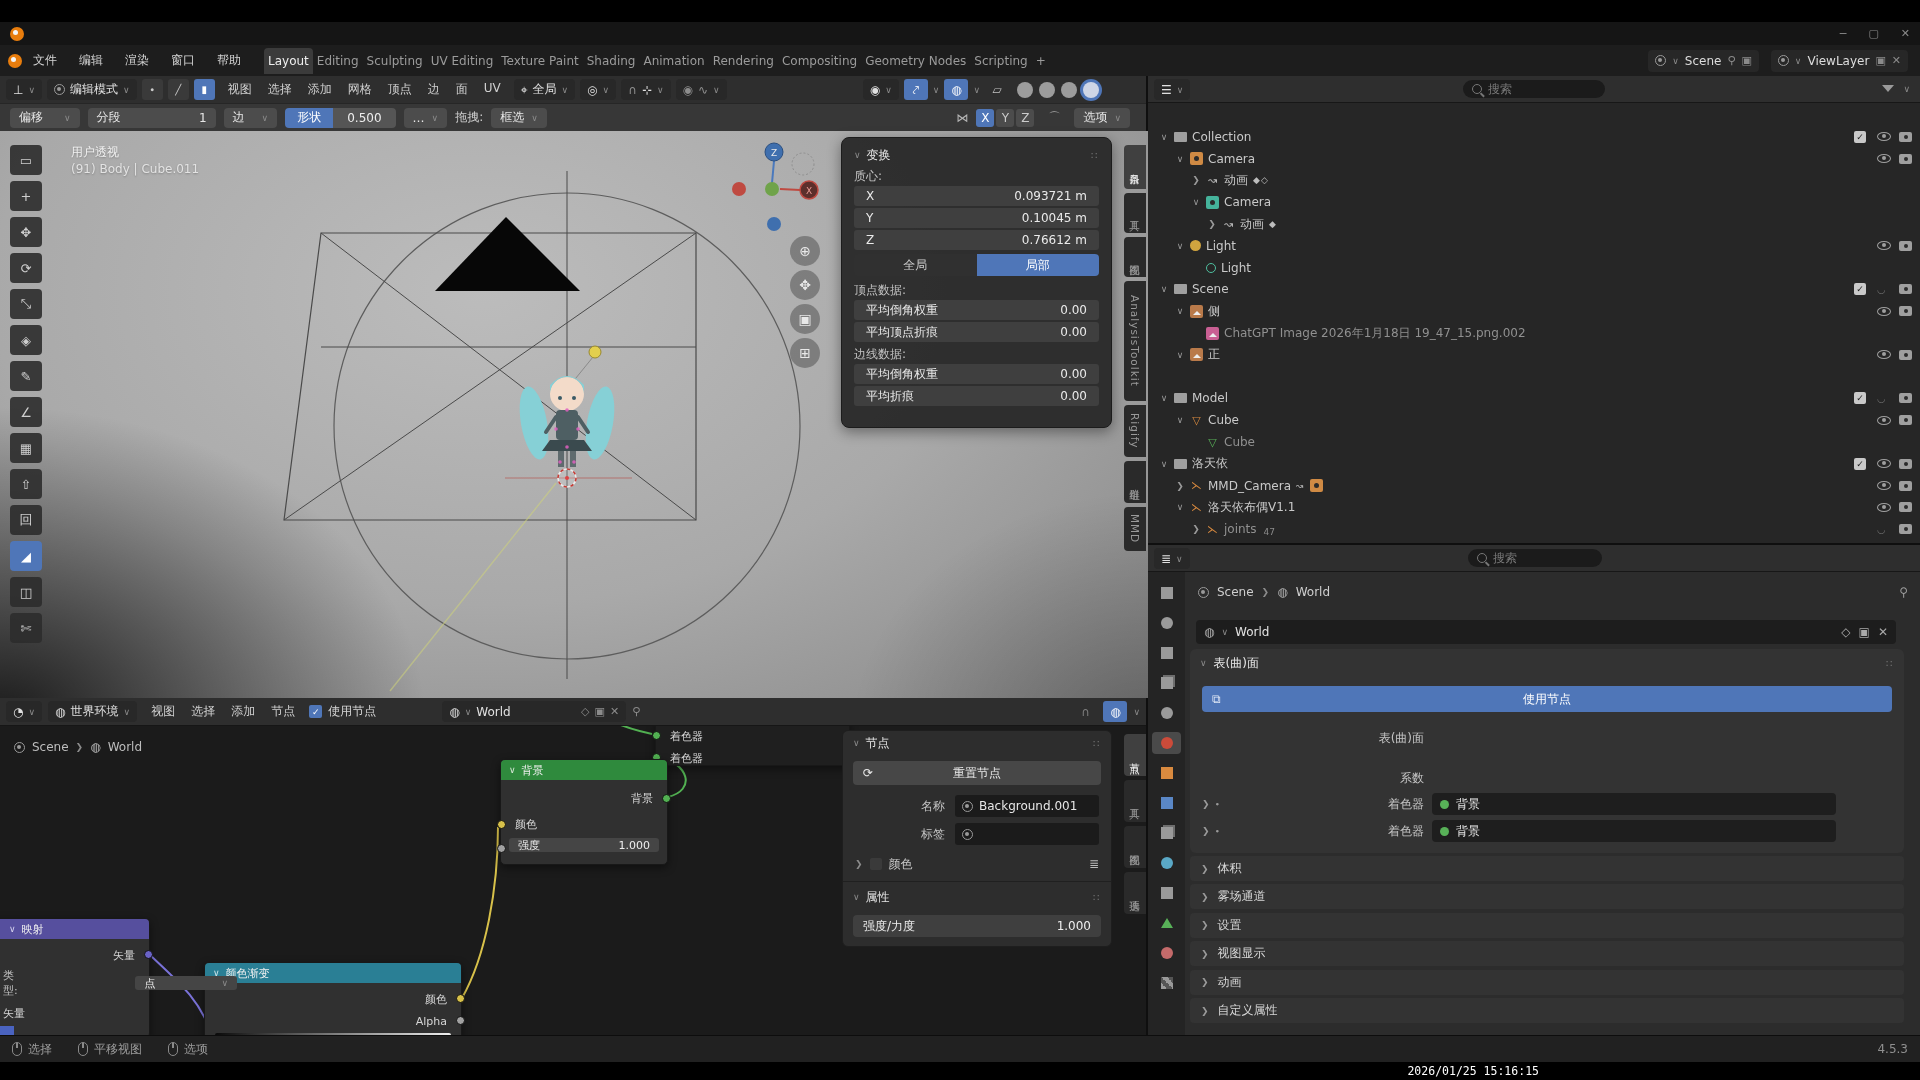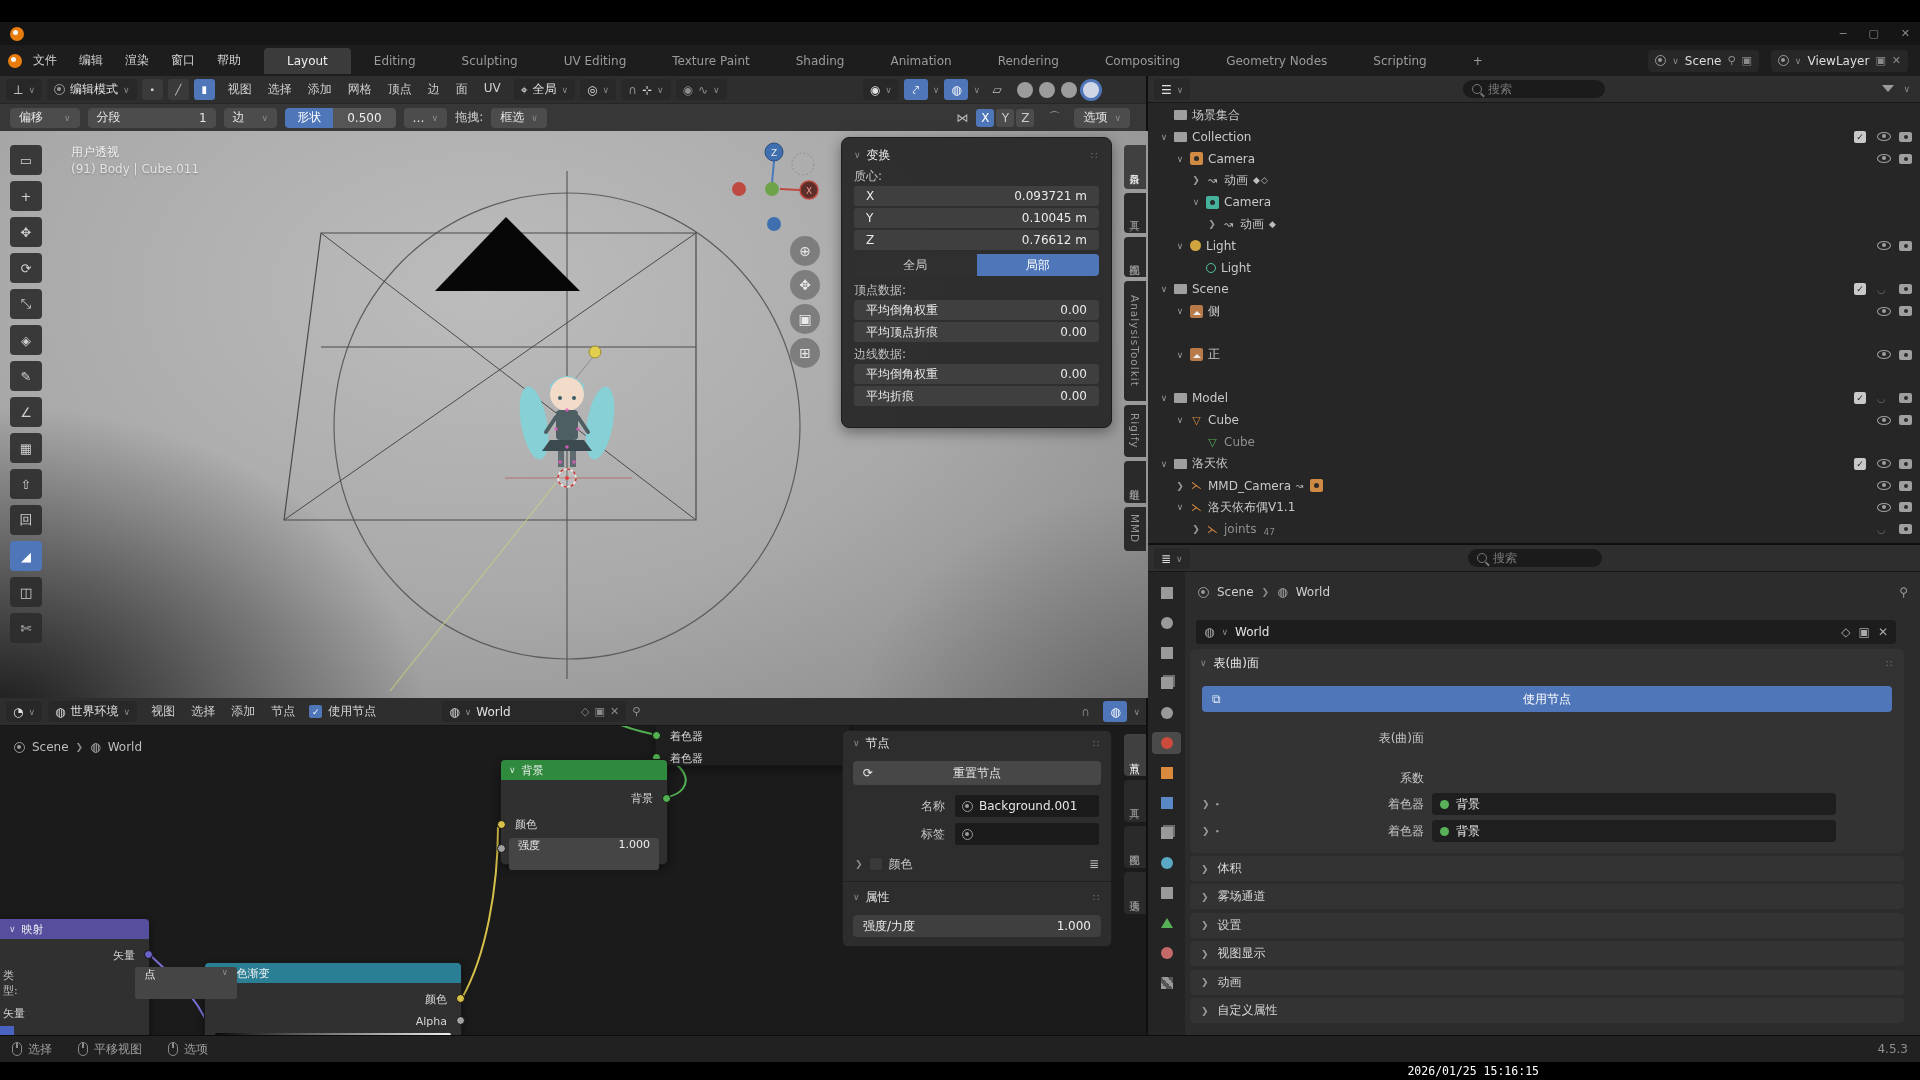--- a/index.html
+++ b/index.html
@@ -10,21 +10,21 @@
             display:flex;align-items:center;gap:9px;padding:0 10px;box-sizing:border-box}
   .blogo{width:14px;height:14px;border-radius:50%;background:#e87d0d;position:relative;flex:none}
   .blogo::after{content:"";position:absolute;left:3px;top:3px;width:5px;height:5px;border-radius:50%;background:#f5f5f5}
   #title-text{color:#b5b5b5;white-space:nowrap}
   #win-controls{margin-left:auto;display:flex;gap:22px;color:#8a8a8a;font-size:11px}
   
   #menubar{position:absolute;left:0;top:45px;width:1920px;height:31px;background:#1d1d1d;
            display:flex;align-items:center;padding:0 8px;box-sizing:border-box}
   .tmenu{padding:4px 11px;color:#d2d2d2}
   #ws-tabs{display:flex;margin-left:12px;align-items:center}
-  .wstab{padding:6px 23px;color:#9b9b9b;border-radius:4px 4px 0 0;white-space:nowrap}
+  .wstab{padding:6px 4px;color:#9b9b9b;border-radius:4px 4px 0 0;white-space:nowrap}
   .wstab.active{background:#3b3b3b;color:#efefef}
   #top-right{margin-left:auto;display:flex;gap:12px;align-items:center;margin-right:4px}
   .idsel{display:flex;align-items:center;background:#272727;border-radius:4px;height:22px;padding:0 7px;gap:6px;color:#ddd}
   .mini{width:11px;height:11px;border:1px solid #9a9a9a;border-radius:2px;position:relative;flex:none}
   .mini.dot::after{content:"";position:absolute;left:2px;top:2px;width:4px;height:4px;border-radius:50%;background:#9a9a9a}
   .chev{color:#8b8b8b;font-size:9px}
   .dimico{color:#8b8b8b;font-size:11px}
   
   #viewport{position:absolute;left:0;top:76px;width:1148px;height:622px;background:#2e2e2e;border-right:2px solid #0f0f0f;box-sizing:border-box}
   #vp-header{position:absolute;left:0;top:0;width:100%;height:27px;background:#2e2e2e;display:flex;align-items:center;gap:5px;padding:0 6px;box-sizing:border-box}
@@ -72,21 +72,21 @@
   #shader{position:absolute;left:0;top:698px;width:1148px;height:337px;background:#1b1b1b;overflow:hidden;border-right:2px solid #0f0f0f;box-sizing:border-box}
   #sh-header{position:absolute;left:0;top:0;width:100%;height:28px;background:#2e2e2e;display:flex;align-items:center;gap:6px;padding:0 6px;box-sizing:border-box;z-index:8;border-bottom:1px solid #161616}
   .cb{width:13px;height:13px;background:#4f76b8;border-radius:2px;color:#fff;font-size:9px;display:flex;align-items:center;justify-content:center}
   #sh-crumb{position:absolute;left:14px;top:42px;display:flex;align-items:center;gap:7px;color:#bdbdbd;z-index:2}
   #sh-wires{position:absolute;inset:0;z-index:1}
   .node{position:absolute;background:#303030;border:1px solid #181818;border-radius:5px;box-shadow:0 3px 8px rgba(0,0,0,.45);z-index:3;box-sizing:border-box}
   .nhead{height:20px;display:flex;align-items:center;gap:6px;padding:0 8px;border-radius:4px 4px 0 0;color:#f0f0f0;font-size:11px}
   .nrow{position:absolute;left:0;right:0;display:flex;align-items:center;height:20px;padding:0 14px;color:#d6d6d6;font-size:11px;box-sizing:border-box}
   .nrow.right{justify-content:flex-end}
   .sock{position:absolute;width:9px;height:9px;border-radius:50%;border:1px solid #101010;box-sizing:border-box;z-index:4}
-  .nfield{position:absolute;height:32px;background:#454545;border-radius:3px;display:flex;align-items:flex-start;justify-content:space-between;padding:0 9px;color:#eee;font-size:11px}
+  .nfield{position:absolute;height:14px;background:#454545;border-radius:3px;display:flex;align-items:center;justify-content:space-between;padding:0 9px;color:#eee;font-size:11px}
   #sh-npanel{position:absolute;left:842px;top:32px;width:270px;height:217px;background:#2d2d2d;border:1px solid #1e1e1e;border-radius:6px;z-index:7;box-sizing:border-box}
   .nplab{display:flex;align-items:center;gap:6px;height:24px;padding:0 10px;color:#e6e6e6}
   .npbtn{position:absolute;left:10px;right:10px;height:24px;background:#474747;border-radius:4px;display:flex;align-items:center;justify-content:center;gap:8px;color:#e8e8e8}
   .npbtn .ric{position:absolute;left:10px}
   .nprow{position:absolute;left:0;right:0;height:22px;display:flex;align-items:center}
   .nprow .rlab{width:102px;text-align:right;color:#c2c2c2;flex:none}
   .nprow .rfield{margin-left:10px;flex:1;margin-right:12px;height:22px;background:#1b1b1b;border-radius:3px;display:flex;align-items:center;gap:6px;padding:0 7px;color:#e6e6e6;box-sizing:border-box}
   .npdiv{position:absolute;left:0;right:0;height:1px;background:#202020}
   .npslider{position:absolute;left:10px;right:10px;height:22px;background:#3f3f3f;border-radius:4px;display:flex;align-items:center;justify-content:space-between;padding:0 10px;color:#eee;box-sizing:border-box}
   
@@ -636,26 +636,20 @@
           <span class="chev">∨</span>
         </span>
       <span class="search" style="left:315px;top:4px;width:142px">
           <span class="mag"></span>
           <span>搜索</span>
         </span>
       <span style="position:absolute;right:26px;top:9px" class="funnel"></span>
       <span class="chev" style="position:absolute;right:10px;top:8px">∨</span>
     </div>
     <div id="otree">
-        <div class="orow" style="top: 1px;">
-          <span style="width: 0px; flex: 0 0 auto;"></span>
-          <span class="arrow"></span>
-          <span class="oi coll"></span>
-          <span class="olab">场景集合</span>
-        </div>
         <div class="orow" style="top: 22.8px;">
           <span style="width: 0px; flex: 0 0 auto;"></span>
           <span class="arrow">∨</span>
           <span class="oi coll"></span>
           <span class="olab">Collection</span>
           <span class="ochk">✓</span>
           <span class="eyeo"></span>
           <span class="ocam"></span>
         </div>
         <div class="orow" style="top: 44.6px;">
@@ -709,20 +703,26 @@
           <span class="eyec">◡</span>
           <span class="ocam"></span>
         </div>
         <div class="orow" style="top: 197.2px;">
           <span style="width: 16px; flex: 0 0 auto;"></span>
           <span class="arrow">∨</span>
           <span class="oi img-or"></span>
           <span class="olab">侧</span>
           <span class="eyeo"></span>
           <span class="ocam"></span>
+        </div>
+        <div class="orow" style="top: 219px;">
+          <span style="width: 32px; flex: 0 0 auto;"></span>
+          <span class="arrow"></span>
+          <span class="oi img-pk"></span>
+          <span class="olab dim">ChatGPT Image 2026年1月18日 19_47_15.png.002</span>
         </div>
         <div class="orow" style="top: 240.8px;">
           <span style="width: 16px; flex: 0 0 auto;"></span>
           <span class="arrow">∨</span>
           <span class="oi img-or"></span>
           <span class="olab">正</span>
           <span class="eyeo"></span>
           <span class="ocam"></span>
         </div>
         <div class="orow" style="top: 284.4px;">

